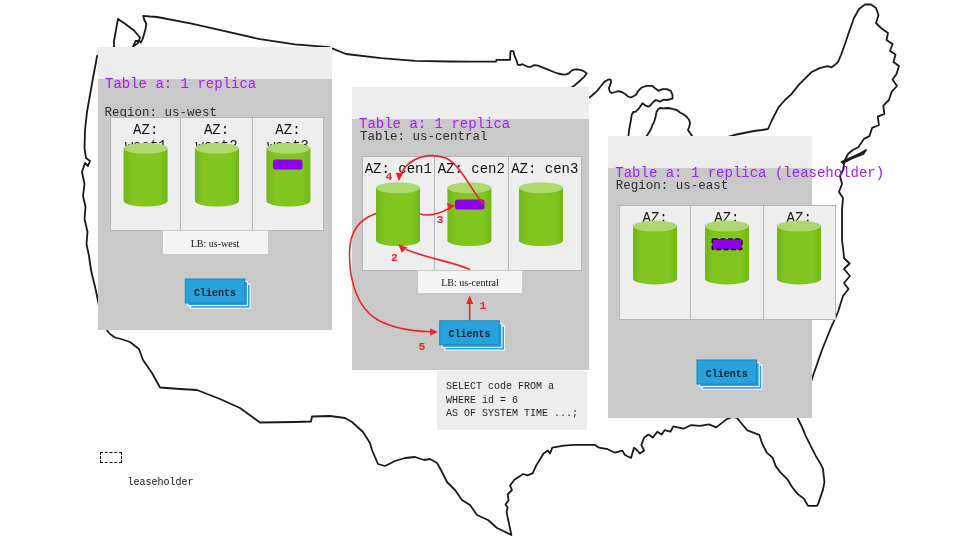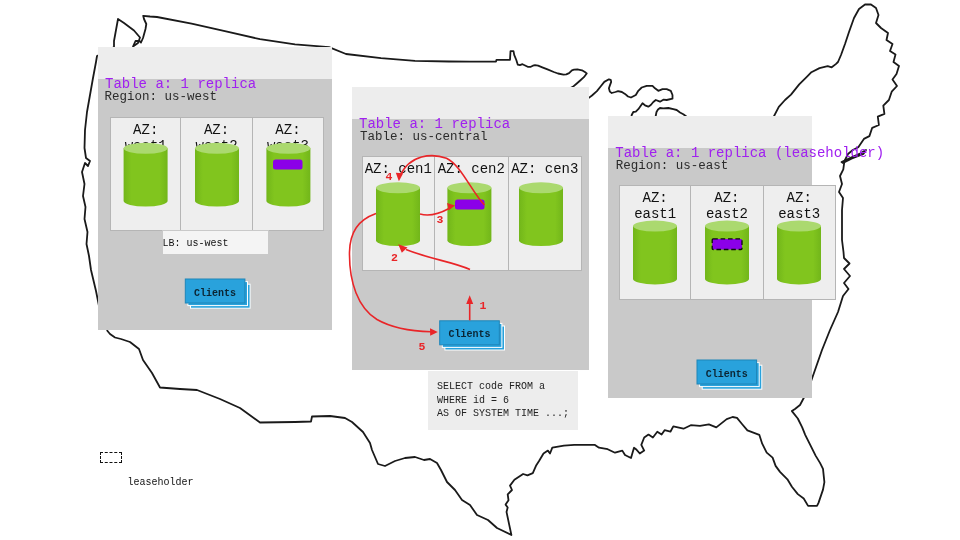--- a/index.html
+++ b/index.html
@@ -8,22 +8,22 @@
   .abs{position:absolute;}
   .panel{position:absolute;background:#c9c9c9;}
   .phead{position:absolute;left:0;top:0;right:0;height:31.5px;background:#ededed;}
   .ptitle{position:absolute;left:7px;top:12px;font-size:14px;color:#a020f0;white-space:pre;margin-top:17px;}
   .region{position:absolute;font-size:12.5px;color:#2b2b2b;white-space:pre;}
   .azwrap{position:absolute;display:flex;}
   .az{background:#eeeeee;border:1px solid #b5b5b5;box-sizing:border-box;}
   .az + .az{border-left:none;}
   .azlab{text-align:center;font-size:14px;color:#111;margin-top:4px;}
   .lb{position:absolute;background:#f4f4f4;border:1px solid #c9c9c9;box-sizing:border-box;
-      font-size:10px;color:#111;text-align:left;}
-  .sel{position:absolute;left:428px;top:371px;width:150px;height:59px;background:#ededed;
+      font-size:10px;color:#111;text-align:center;font-family:Liberation Serif, serif;}
+  .sel{position:absolute;left:437px;top:371px;width:150px;height:59px;background:#ededed;
        font-size:10px;line-height:13.5px;color:#222;white-space:pre;padding:9px 8px 0 9px;box-sizing:border-box;}
   .legend{position:absolute;left:100px;top:452px;font-size:10px;color:#111;}
   .legbox{position:absolute;left:0px;top:0px;width:22px;height:11px;background:#fff;border:1.6px dashed #111;box-sizing:border-box;}
   .legtxt{position:absolute;left:27.5px;top:1px;margin-top:24px;}
 </style>
 </head>
 <body>
 
 <svg class="abs" style="left:0;top:0;" width="960" height="540" viewBox="0 0 960 540">
 <g fill="none" stroke="#1a1a1a" stroke-width="1.8" stroke-linejoin="round" stroke-linecap="round">
@@ -39,21 +39,21 @@
  690.8,425.2 683.5,428.7 673.3,426.4 670.4,431.7 664.6,430.2 661.6,434.6 657.3,431.7 652.9,437.5 648.5,434.6 644.2,437.5 641.3,444.8 644.2,450.6 639.8,453.5 636,449.2 634,447.7 631,458 625,455 622.3,450.6 615,452.7 607.7,449.2 599,447.7 594.6,444.8 574.2,444.8 563.9,445.7 552.3,447.7 550,453.5 547.9,450.6 543.5,453.5 539.2,460.8 536.3,465.2 532.8,473.1 527.5,475.4 523.1,474 514.4,479.8 510,485.6 512,490 507.7,494.4 508.5,500.2 505.6,504.6 507.7,507.5 506.5,511.9 511.4,535
  497,528 488,520 477,515 470,505 462,500 455,490 447,482 441,470 437,463 430,459 424,460 415,457 405,458 395,461 385,466 378,464 372,450 370,443 363,432 352,422 345,418 330,416 312,416.5 311,421.5 295,422 260,422.5 240,408 220,399 197,390 180,389 160,387.5 152,373 143,360 139,349 130,342 121,339 115,337.5 110,334 107.5,331 100,311 96,291 91,270
  89,256 86.5,244 87.5,232 84.5,219 85.5,207 83,196 84.5,184 82,172 85,163 88,166 90,161 86,158 84.5,148 85,130 87,112 90,95 93,78 96,62 97,56 107,51 114,47 114,41 Z"></path>
 <path d="M841.5,162 L851,157.5 860,153.5 866,150 863.5,153.8 852,158.5 843,163 Z"></path>
 </g>
 </svg>
 
 <div class="panel" style="left:98px;top:47px;width:233.5px;height:282.5px;">
   <div class="phead"></div>
   <div class="ptitle">Table a: 1 replica</div>
-  <div class="region" style="left:6.5px;top:43px;">Region: us-west</div>
+  <div class="region" style="left:6.5px;top:59px;">Region: us-west</div>
   <div class="azwrap" style="left:12px;top:69.5px;">
     <div class="az" style="width:71.4px;height:114.5px;">
         <div class="azlab">AZ: west1</div>
       </div>
     <div class="az" style="width:71.4px;height:114.5px;">
         <div class="azlab">AZ: west2</div>
       </div>
     <div class="az" style="width:71.4px;height:114.5px;">
         <div class="azlab">AZ: west3</div>
       </div>
@@ -69,23 +69,24 @@
     <div class="az" style="width:73.5px;height:114.5px;">
         <div class="azlab">AZ: cen1</div>
       </div>
     <div class="az" style="width:73.5px;height:114.5px;">
         <div class="azlab">AZ: cen2</div>
       </div>
     <div class="az" style="width:73.5px;height:114.5px;">
         <div class="azlab">AZ: cen3</div>
       </div>
   </div>
+  <div class="lb" style="left:64.7px;top:182.7px;width:106.6px;height:24.5px;line-height:24.5px;">LB: us-central</div>
 </div>
 
-<div class="panel" style="left:608.3px;top:116px;width:204px;height:281.7px;">
+<div class="panel" style="left:608.3px;top:136px;width:204px;height:281.7px;">
   <div class="phead"></div>
   <div class="ptitle">Table a: 1 replica (leaseholder)</div>
   <div class="region" style="left:7.5px;top:43px;">Region: us-east</div>
   <div class="azwrap" style="left:10.7px;top:68.5px;">
     <div class="az" style="width:72.3px;height:115.2px;">
         <div class="azlab">AZ: east1</div>
       </div>
     <div class="az" style="width:72.3px;height:115.2px;">
         <div class="azlab">AZ: east2</div>
       </div>

